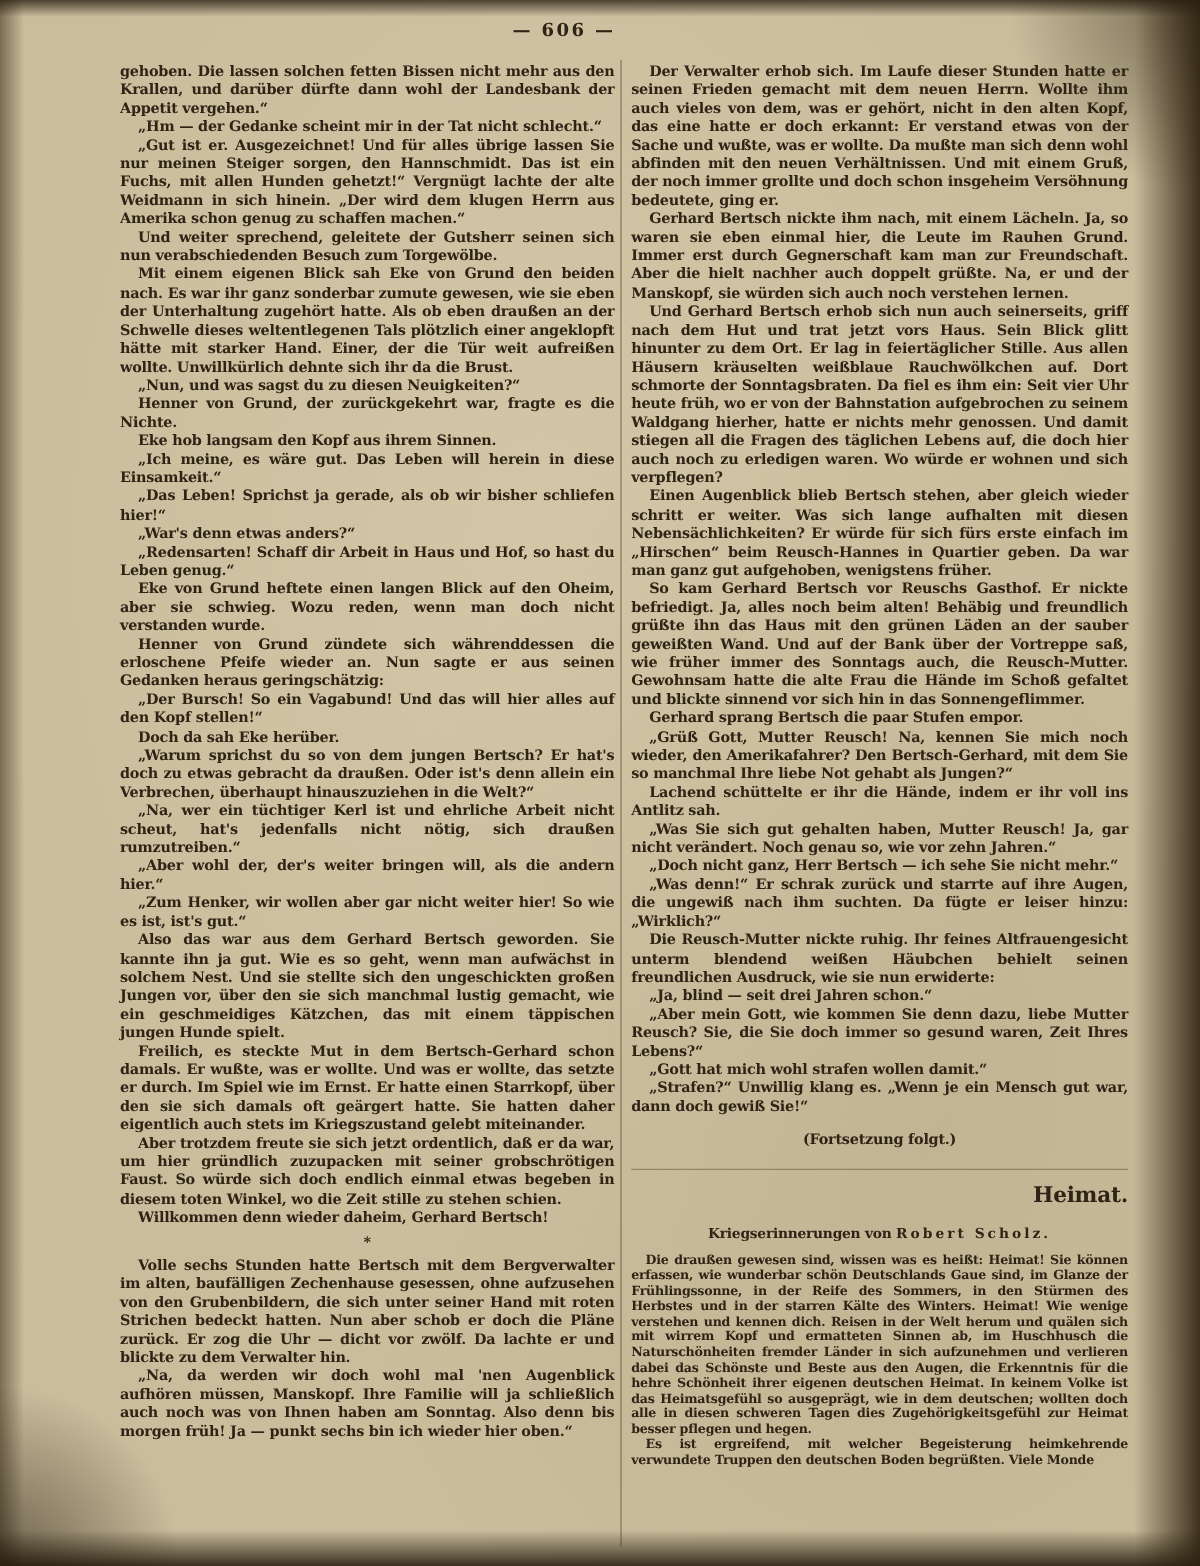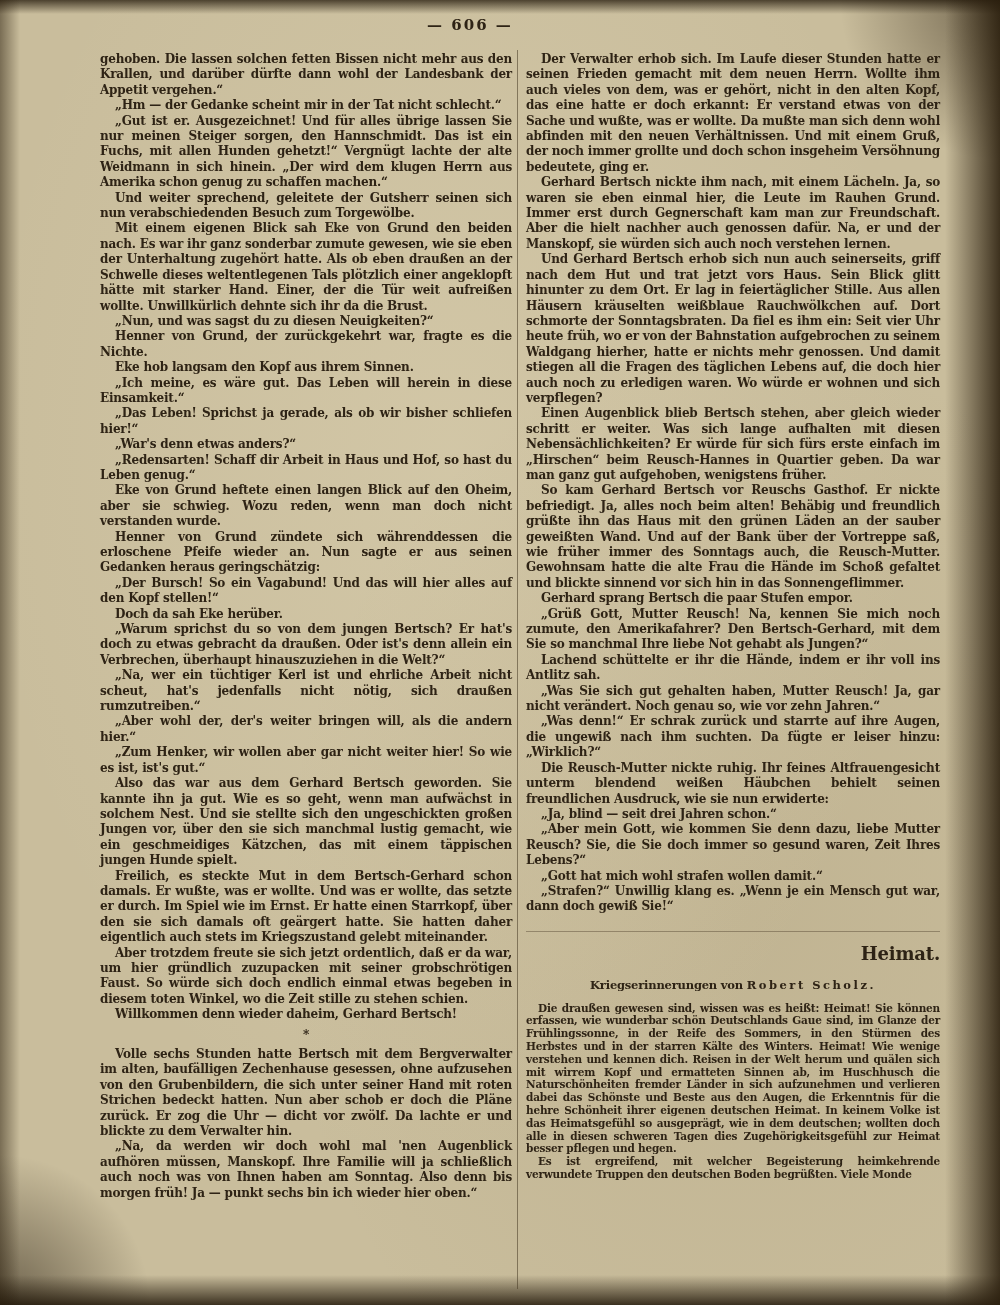--- a/index.html
+++ b/index.html
@@ -115,35 +115,37 @@
     <div class="separator">*</div>
     <div>
         <p>Volle sechs Stunden hatte Bertsch mit dem Bergverwalter im alten, baufälligen Zechenhause gesessen, ohne aufzusehen von den Grubenbildern, die sich unter seiner Hand mit roten Strichen bedeckt hatten. Nun aber schob er doch die Pläne zurück. Er zog die Uhr — dicht vor zwölf. Da lachte er und blickte zu dem Verwalter hin.</p>
         <p>„Na, da werden wir doch wohl mal 'nen Augenblick aufhören müssen, Manskopf. Ihre Familie will ja schließlich auch noch was von Ihnen haben am Sonntag. Also denn bis morgen früh! Ja — punkt sechs bin ich wieder hier oben.“</p>
       </div>
   </div>
 
   <div class="col col-right">
     <div>
         <p>Der Verwalter erhob sich. Im Laufe dieser Stunden hatte er seinen Frieden gemacht mit dem neuen Herrn. Wollte ihm auch vieles von dem, was er gehört, nicht in den alten Kopf, das eine hatte er doch erkannt: Er verstand etwas von der Sache und wußte, was er wollte. Da mußte man sich denn wohl abfinden mit den neuen Verhältnissen. Und mit einem Gruß, der noch immer grollte und doch schon insgeheim Versöhnung bedeutete, ging er.</p>
-        <p>Gerhard Bertsch nickte ihm nach, mit einem Lächeln. Ja, so waren sie eben einmal hier, die Leute im Rauhen Grund. Immer erst durch Gegnerschaft kam man zur Freundschaft. Aber die hielt nachher auch genossen dafür. Na, er und der Manskopf, sie würden sich auch noch verstehen lernen.</p>
+        <p>Gerhard Bertsch nickte ihm nach, mit einem Lächeln. Ja, so waren sie eben einmal hier, die Leute im Rauhen Grund. Immer erst durch Gegnerschaft kam man zur Freundschaft. Aber die hielt nachher auch doppelt grüßte. Na, er und der Manskopf, sie würden sich auch noch verstehen lernen.</p>
         <p>Und Gerhard Bertsch erhob sich nun auch seinerseits, griff nach dem Hut und trat jetzt vors Haus. Sein Blick glitt hinunter zu dem Ort. Er lag in feiertäglicher Stille. Aus allen Häusern kräuselten weißblaue Rauchwölkchen auf. Dort schmorte der Sonntagsbraten. Da fiel es ihm ein: Seit vier Uhr heute früh, wo er von der Bahnstation aufgebrochen zu seinem Waldgang hierher, hatte er nichts mehr genossen. Und damit stiegen all die Fragen des täglichen Lebens auf, die doch hier auch noch zu erledigen waren. Wo würde er wohnen und sich verpflegen?</p>
         <p>Einen Augenblick blieb Bertsch stehen, aber gleich wieder schritt er weiter. Was sich lange aufhalten mit diesen Nebensächlichkeiten? Er würde für sich fürs erste einfach im „Hirschen“ beim Reusch-Hannes in Quartier geben. Da war man ganz gut aufgehoben, wenigstens früher.</p>
         <p>So kam Gerhard Bertsch vor Reuschs Gasthof. Er nickte befriedigt. Ja, alles noch beim alten! Behäbig und freundlich grüßte ihn das Haus mit den grünen Läden an der sauber geweißten Wand. Und auf der Bank über der Vortreppe saß, wie früher immer des Sonntags auch, die Reusch-Mutter. Gewohnsam hatte die alte Frau die Hände im Schoß gefaltet und blickte sinnend vor sich hin in das Sonnengeflimmer.</p>
         <p>Gerhard sprang Bertsch die paar Stufen empor.</p>
-        <p>„Grüß Gott, Mutter Reusch! Na, kennen Sie mich noch zumute, den Amerikafahrer? Den Bertsch-Gerhard, mit dem Sie so manchmal Ihre liebe Not gehabt als Jungen?“</p>
+        <p>„Grüß Gott, Mutter Reusch! Na, kennen Sie mich noch wieder, den Amerikafahrer? Den Bertsch-Gerhard, mit dem Sie so manchmal Ihre liebe Not gehabt als Jungen?“</p>
         <p>Lachend schüttelte er ihr die Hände, indem er ihr voll ins Antlitz sah.</p>
         <p>„Was Sie sich gut gehalten haben, Mutter Reusch! Ja, gar nicht verändert. Noch genau so, wie vor zehn Jahren.“</p>
+        <p>„Doch nicht ganz, Herr Bertsch — ich sehe Sie nicht mehr.“</p>
         <p>„Was denn!“ Er schrak zurück und starrte auf ihre Augen, die ungewiß nach ihm suchten. Da fügte er leiser hinzu: „Wirklich?“</p>
         <p>Die Reusch-Mutter nickte ruhig. Ihr feines Altfrauengesicht unterm blendend weißen Häubchen behielt seinen freundlichen Ausdruck, wie sie nun erwiderte:</p>
         <p>„Ja, blind — seit drei Jahren schon.“</p>
         <p>„Aber mein Gott, wie kommen Sie denn dazu, liebe Mutter Reusch? Sie, die Sie doch immer so gesund waren, Zeit Ihres Lebens?“</p>
         <p>„Gott hat mich wohl strafen wollen damit.“</p>
         <p>„Strafen?“ Unwillig klang es. „Wenn je ein Mensch gut war, dann doch gewiß Sie!“</p>
       </div>
+    <div class="continuation">(Fortsetzung folgt.)</div>
     <hr class="section-rule">
     <div class="section-title">Heimat.</div>
     <div class="section-subtitle">
       <span>Kriegserinnerungen von</span>
       <span class="spaced">Robert Scholz.</span>
     </div>
     <div class="heimat">
         <p>Die draußen gewesen sind, wissen was es heißt: Heimat! Sie können erfassen, wie wunderbar schön Deutschlands Gaue sind, im Glanze der Frühlingssonne, in der Reife des Sommers, in den Stürmen des Herbstes und in der starren Kälte des Winters. Heimat! Wie wenige verstehen und kennen dich. Reisen in der Welt herum und quälen sich mit wirrem Kopf und ermatteten Sinnen ab, im Huschhusch die Naturschönheiten fremder Länder in sich aufzunehmen und verlieren dabei das Schönste und Beste aus den Augen, die Erkenntnis für die hehre Schönheit ihrer eigenen deutschen Heimat. In keinem Volke ist das Heimatsgefühl so ausgeprägt, wie in dem deutschen; wollten doch alle in diesen schweren Tagen dies Zugehörigkeitsgefühl zur Heimat besser pflegen und hegen.</p>
         <p>Es ist ergreifend, mit welcher Begeisterung heimkehrende verwundete Truppen den deutschen Boden begrüßten. Viele Monde</p>
       </div>

